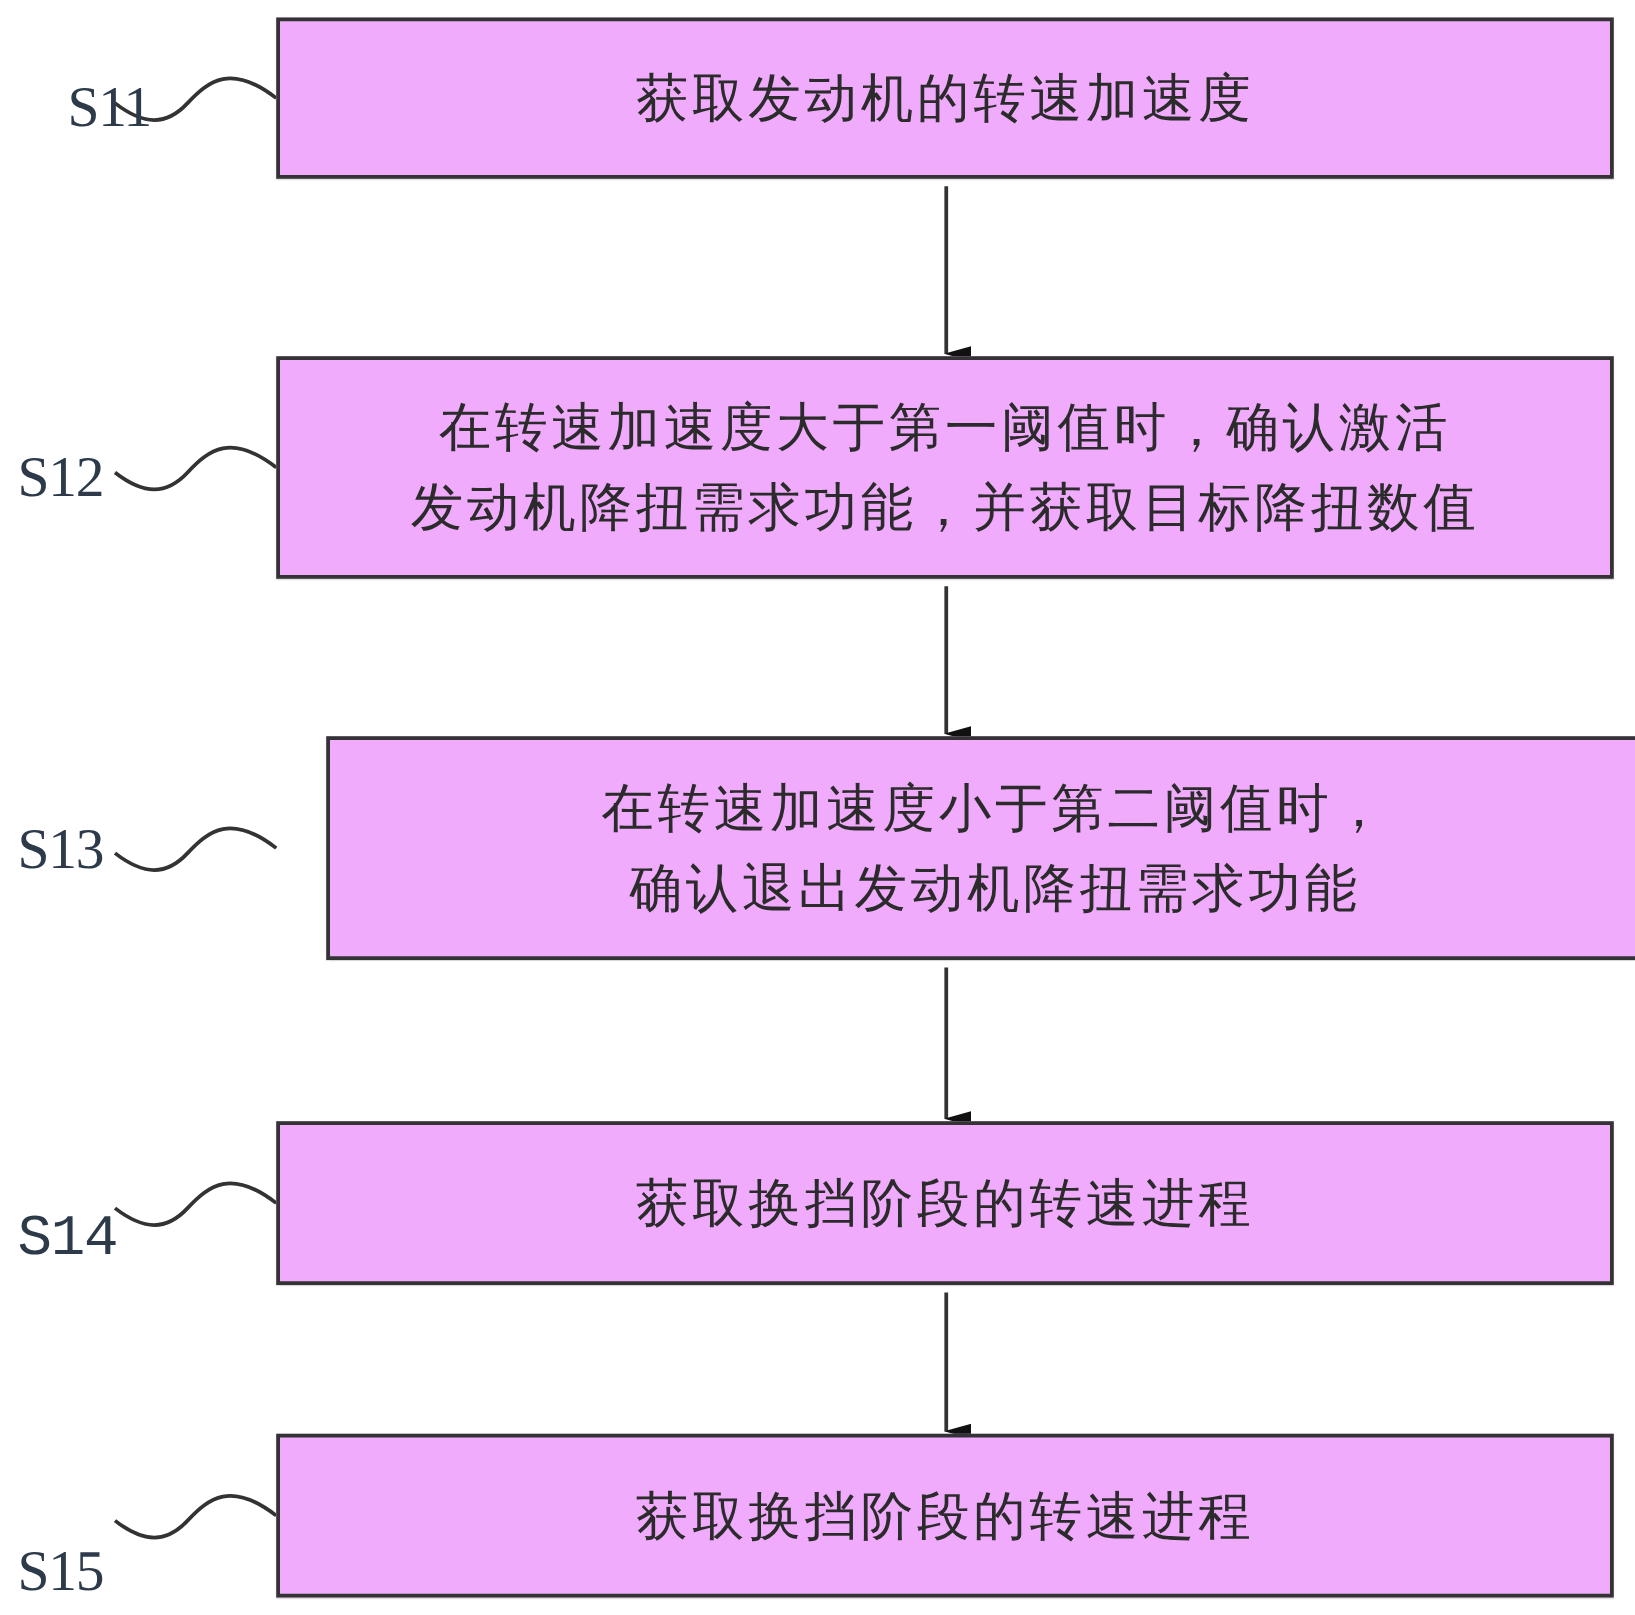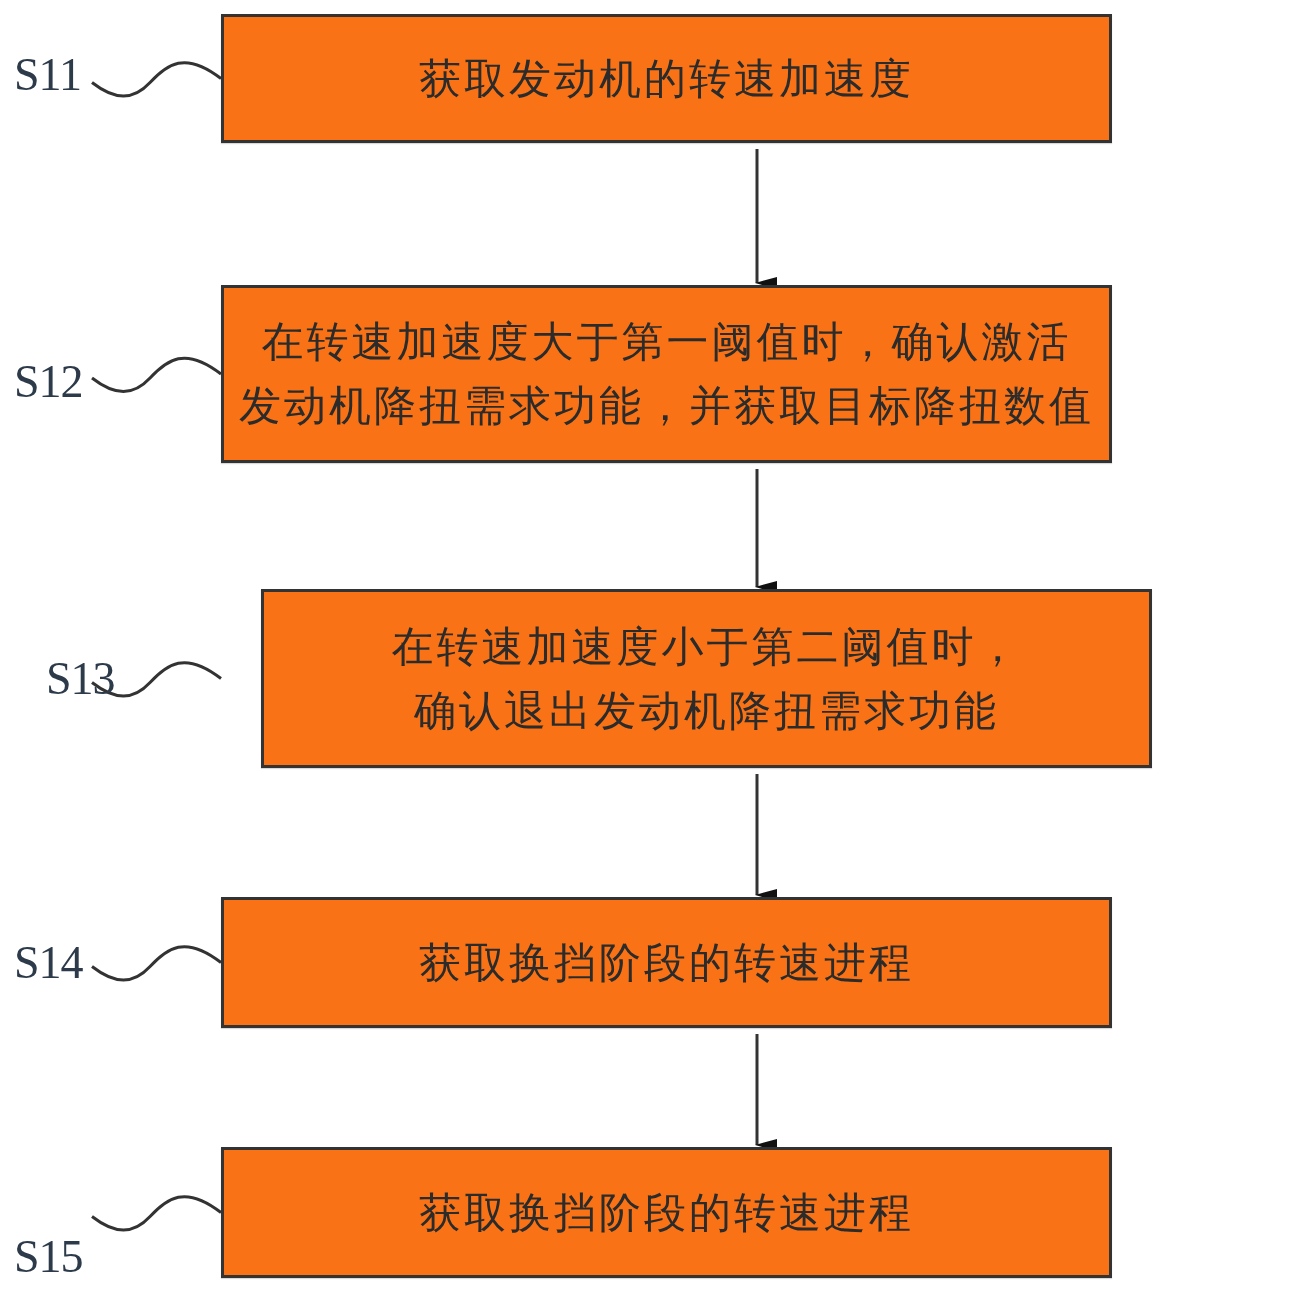--- a/index.html
+++ b/index.html
@@ -16,29 +16,29 @@
       color: #2a2a2a;
     }
     #diagram {
       position: absolute;
       left: 0;
       top: 0;
     }
     .step-box {
       position: absolute;
       left: 221px;
-      width: 891px;
+      width: 1070px;
       box-sizing: border-box;
       border: 3px solid #333333;
       box-shadow: 0 1px 1px rgba(0,0,0,0.15);
       display: flex;
       align-items: center;
       justify-content: center;
       text-align: center;
-      background: #f97316;
+      background: #f0abfc;
     }
     .step-text {
       font-family: "DejaVu Sans", "Liberation Sans", sans-serif;
       font-size: 42px;
       line-height: 64px;
       letter-spacing: 3px;
       color: #2b2b2b;
       white-space: pre-line;
     }
     .step-label {
@@ -49,24 +49,24 @@
       line-height: 46px;
       color: #2c3a4a;
       letter-spacing: -1px;
     }
     #box-s11 { top: 14px;  height: 129px; }
     #box-s12 { top: 285px; height: 178px; text-align: center; }
     #box-s13 { top: 589px; height: 179px; margin-left: 40px; }
     #box-s14 { top: 897px; height: 131px; }
     #box-s15 { top: 1147px; height: 131px; }
 
-    #label-s11 { top: 52px; }
+    #label-s11 { top: 63px; margin-left: 40px; }
     #label-s12 { top: 359px; }
-    #label-s13 { top: 656px; margin-left: 32px; }
-    #label-s14 { top: 940px; }
+    #label-s13 { top: 656px; }
+    #label-s14 { top: 968px; font-family: Liberation Mono, monospace; }
     #label-s15 { top: 1234px; }
   </style>
 </head>
 <body>
 
 <svg id="diagram" width="1308" height="1292" xmlns="http://www.w3.org/2000/svg">
   <defs>
     <marker id="arrowhead" markerWidth="12" markerHeight="22" refX="6" refY="20" orient="auto" markerUnits="userSpaceOnUse">
       <path d="M0,0 L12,0 L6,22 Z" fill="#111111"></path>
     </marker>

